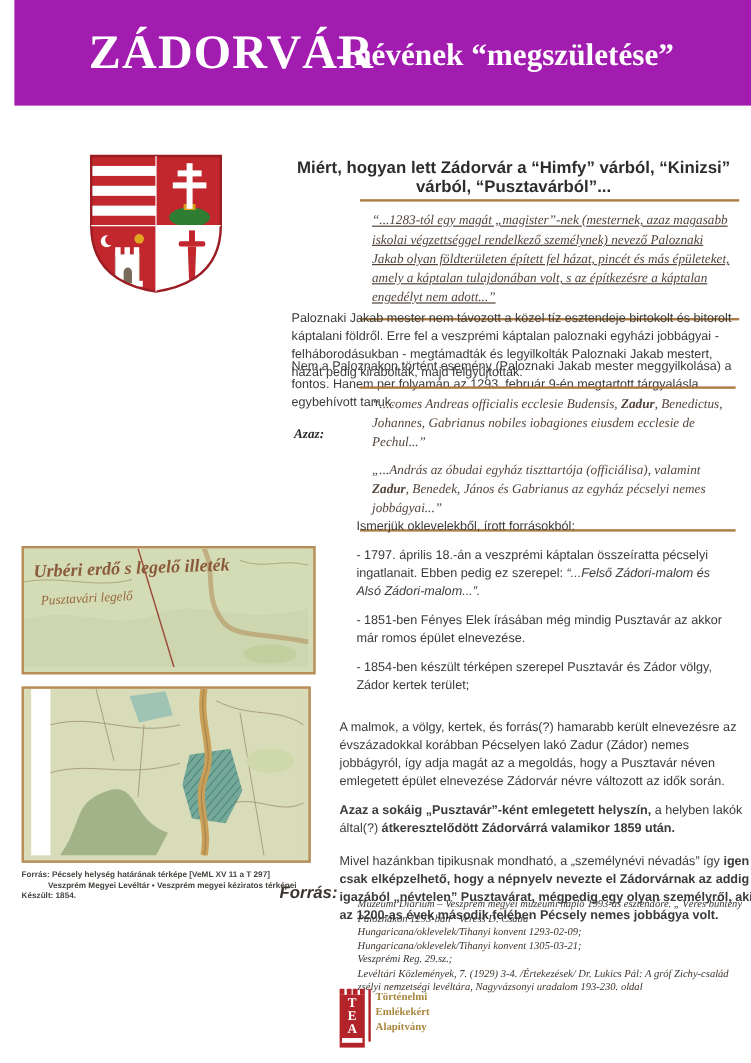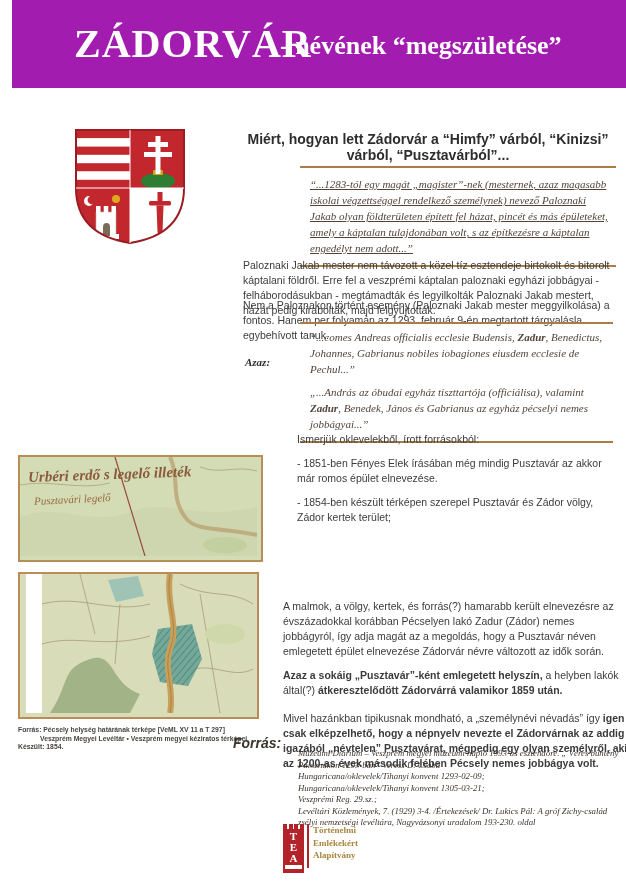--- a/index.html
+++ b/index.html
@@ -241,20 +241,21 @@
   </div>
 
   <div class="map-caption">
     <span>Forrás: Pécsely helység határának térképe [VeML XV 11 a T 297]</span>
     <span class="ind">Veszprém Megyei Levéltár • Veszprém megyei kéziratos térképei</span>
     <span>Készült: 1854.</span>
   </div>
 
   <div class="txt bullets">
     <p>Ismerjük oklevelekből, írott forrásokból:</p>
+    <p><span>- 1797. április 18.-án a veszprémi káptalan összeíratta pécselyi ingatlanait. Ebben pedig ez szerepel: </span><span class="it">“...Felső Zádori-malom és Alsó Zádori-malom...”.</span></p>
     <p>- 1851-ben Fényes Elek írásában még mindig Pusztavár az akkor már romos épület elnevezése.</p>
     <p>- 1854-ben készült térképen szerepel Pusztavár és Zádor völgy, Zádor kertek terület;</p>
   </div>
 
   <div class="txt mains">
     <p>A malmok, a völgy, kertek, és forrás(?) hamarabb került elnevezésre az évszázadokkal korábban Pécselyen lakó Zadur (Zádor) nemes jobbágyról, így adja magát az a megoldás, hogy a Pusztavár néven emlegetett épület elnevezése Zádorvár névre változott az idők során.</p>
     <p class="gap"><span class="b">Azaz a sokáig „Pusztavár”-ként emlegetett helyszín,</span><span> a helyben lakók által(?) </span><span class="b">átkeresztelődött Zádorvárrá valamikor 1859 után.</span></p>
     <p><span>Mivel hazánkban tipikusnak mondható, a „személynévi névadás” így </span><span class="b">igen csak elképzelhető, hogy a népnyelv nevezte el Zádorvárnak az addig igazából „névtelen” Pusztavárat, mégpedig egy olyan személyről, aki az 1200-as évek második felében Pécsely nemes jobbágya volt.</span></p>
   </div>
 

